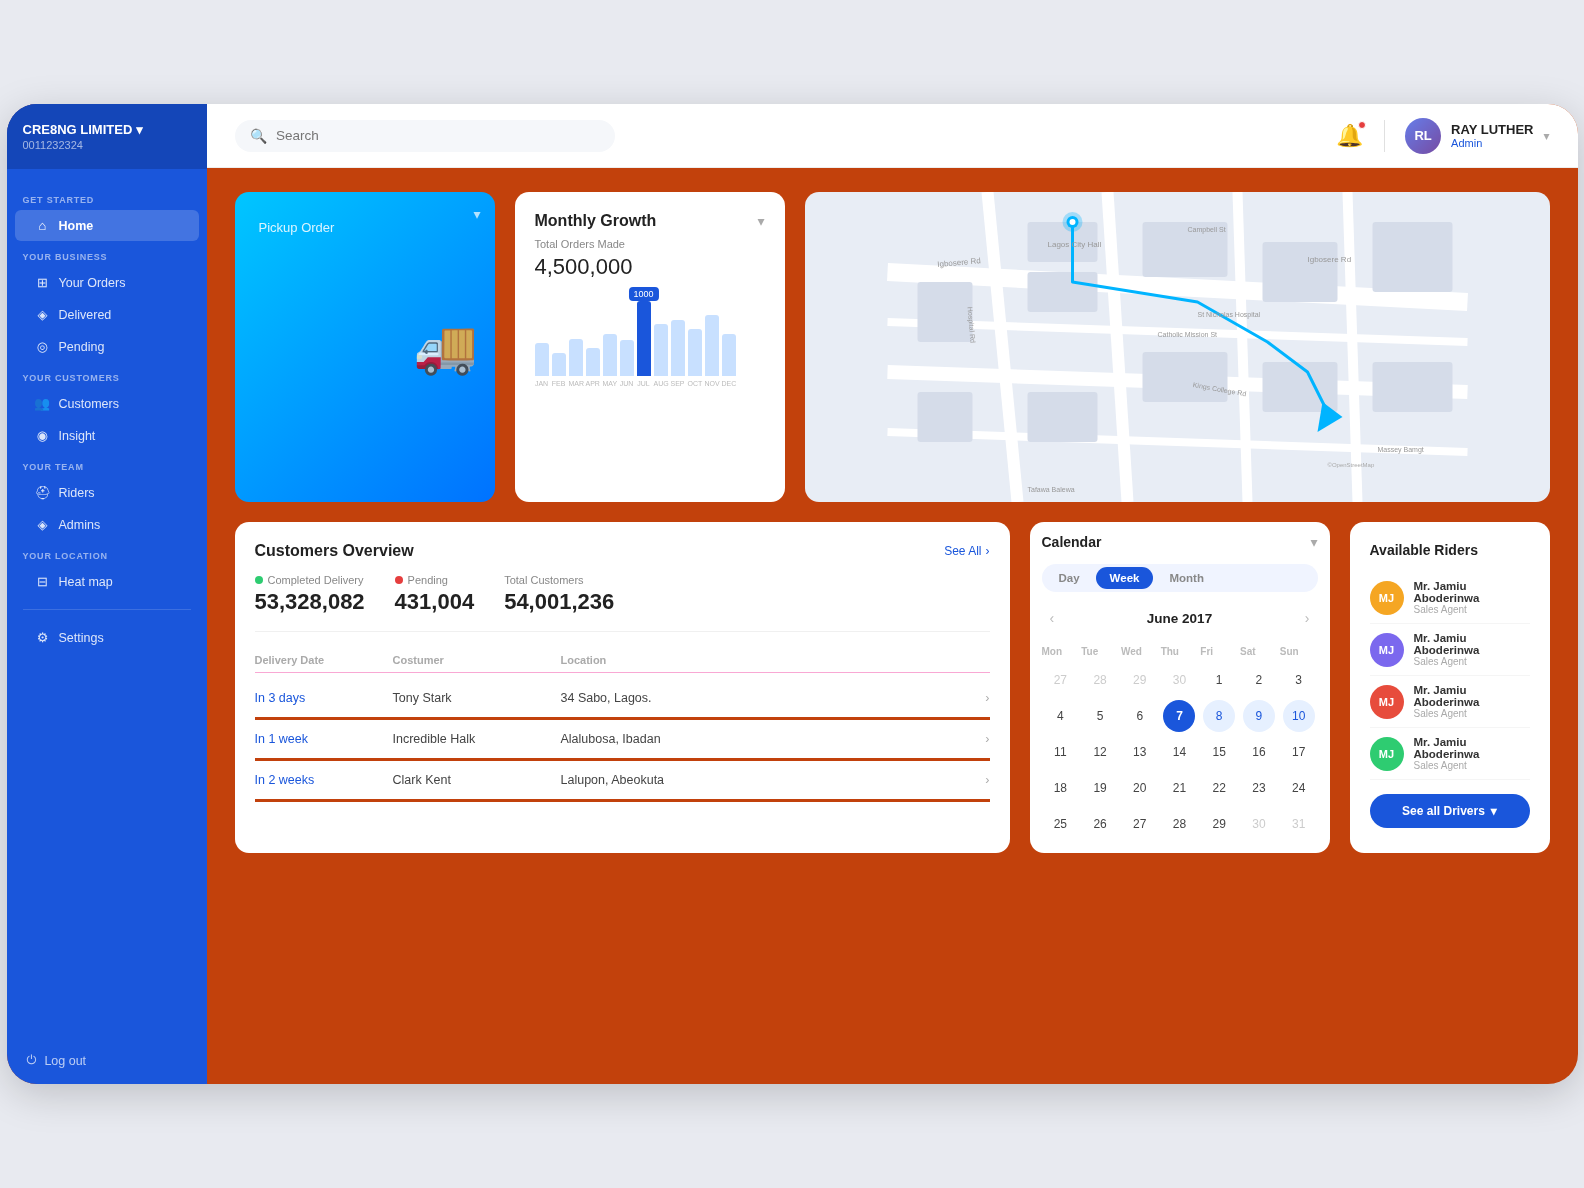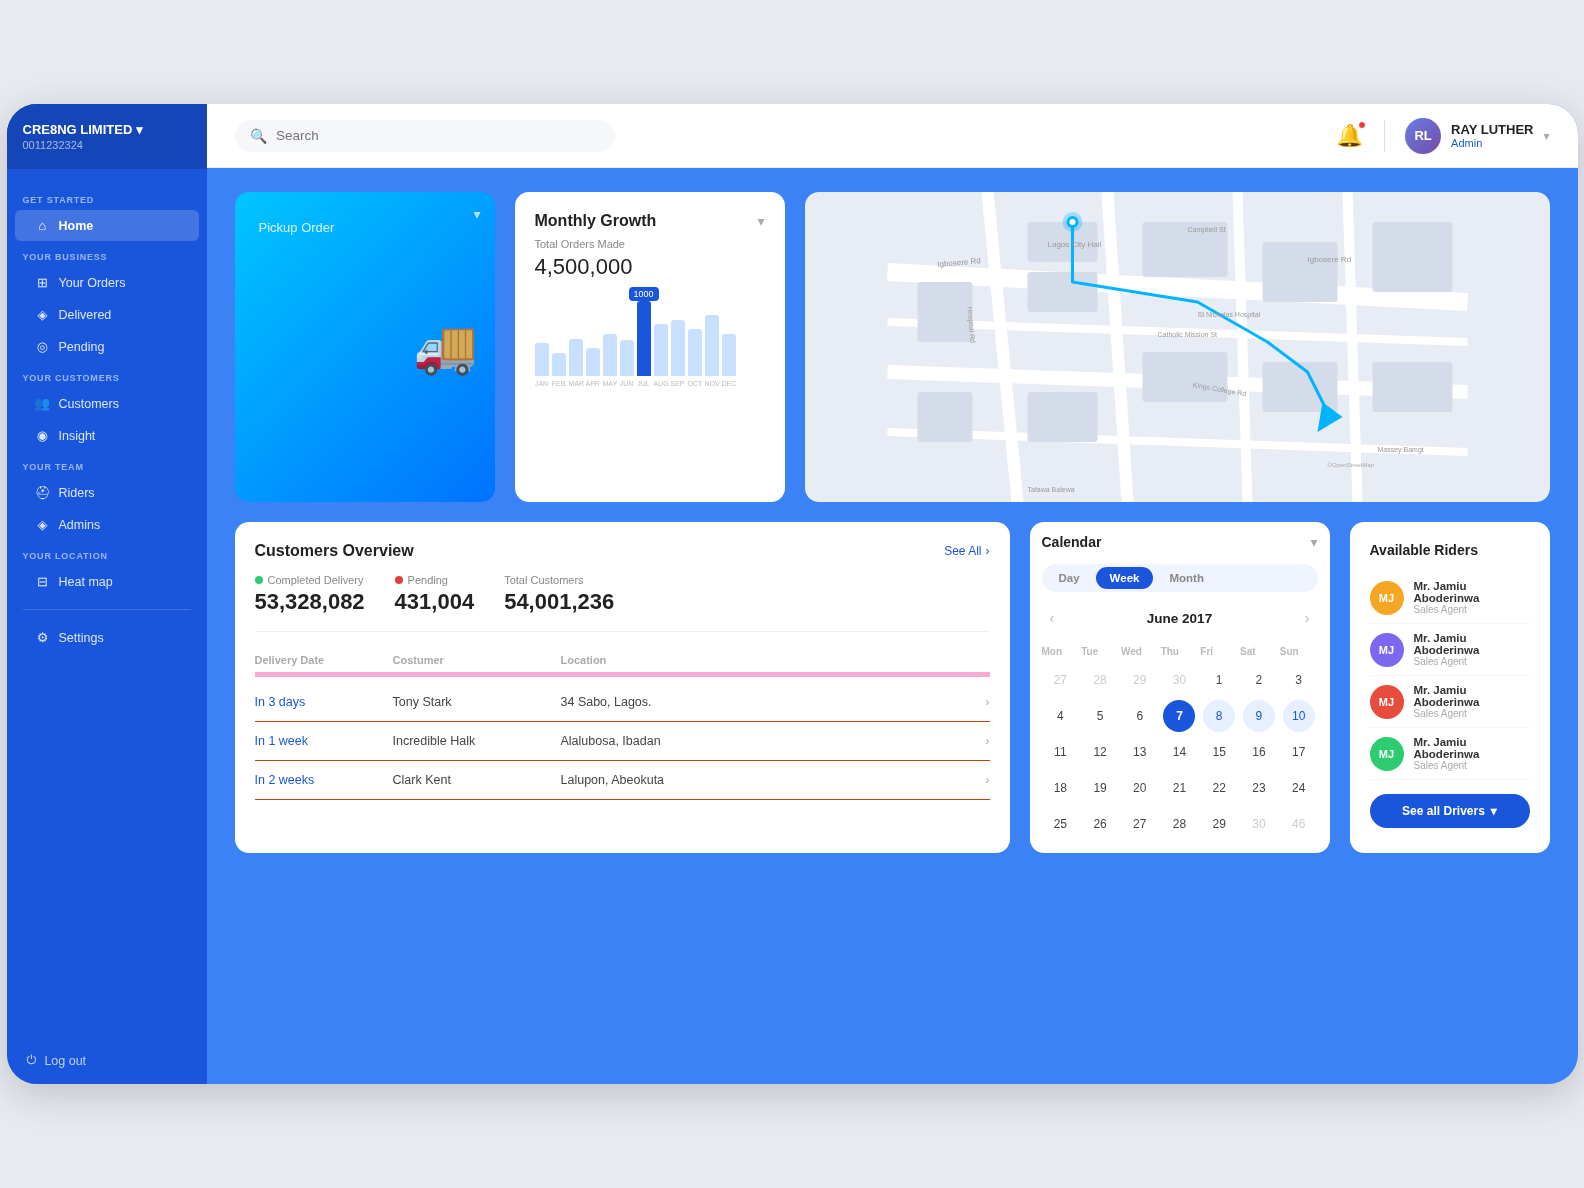--- a/index.html
+++ b/index.html
@@ -1,17 +1,17 @@
 <!DOCTYPE html>
 <html><head>
   <meta charset="utf-8">
   <style>
     * { box-sizing: border-box; margin: 0; padding: 0; }
     body { background: #e8eaf0; font-family: 'Segoe UI', Arial, sans-serif; display: flex; justify-content: center; align-items: center; min-height: 100vh; }
-    .app-frame { width: 1571px; min-height: 980px; background: #3b82f6; border-radius: 30px; box-shadow: 0 10px 40px rgba(0,0,0,0.18); display: flex; overflow: hidden; }
+    .app-frame { width: 1571px; min-height: 980px; background: #c2410c; border-radius: 30px; box-shadow: 0 10px 40px rgba(0,0,0,0.18); display: flex; overflow: hidden; }
 
     
     .sidebar { width: 200px; background: #1a56db; display: flex; flex-direction: column; padding: 0; flex-shrink: 0; }
     .sidebar-brand { background: #1446b8; padding: 18px 16px; }
     .sidebar-brand-name { color: #fff; font-weight: 700; font-size: 13px; display: flex; align-items: center; gap: 4px; }
     .sidebar-brand-id { color: rgba(255,255,255,0.6); font-size: 11px; margin-top: 2px; }
     .sidebar-nav { flex: 1; padding: 16px 0; overflow-y: auto; }
     .sidebar-section { padding: 10px 16px 4px; color: rgba(255,255,255,0.55); font-size: 9px; font-weight: 700; letter-spacing: 0.8px; text-transform: uppercase; }
     .sidebar-item { display: flex; align-items: center; gap: 8px; padding: 8px 20px; color: rgba(255,255,255,0.85); font-size: 12.5px; cursor: pointer; transition: background 0.15s; border-radius: 6px; margin: 1px 8px; }
     .sidebar-item.active { background: rgba(255,255,255,0.18); color: #fff; font-weight: 600; }
@@ -74,23 +74,23 @@
 
     
     .customers-card { background: #fff; border-radius: 14px; padding: 20px; flex: 1; }
     .customers-header { display: flex; justify-content: space-between; align-items: center; margin-bottom: 14px; }
     .see-all { font-size: 12px; color: #1a56db; cursor: pointer; display: flex; align-items: center; gap: 4px; }
     .stats-row { display: flex; gap: 30px; margin-bottom: 16px; padding-bottom: 16px; border-bottom: 1px solid #f0f0f0; }
     .stat-item { display: flex; flex-direction: column; }
     .stat-dot { width: 8px; height: 8px; border-radius: 50%; display: inline-block; margin-right: 5px; }
     .stat-label { font-size: 11px; color: #888; display: flex; align-items: center; }
     .stat-value { font-size: 22px; font-weight: 700; color: #222; margin-top: 3px; }
-    .table-header { display: grid; grid-template-columns: 130px 160px 1fr 30px; gap: 8px; padding: 6px 0; border-bottom: 5px solid #f9a8d4; margin-bottom: 6px; }
+    .table-header { display: grid; grid-template-columns: 130px 160px 1fr 30px; gap: 8px; padding: 6px 0; border-bottom: 1px solid #f9a8d4; margin-bottom: 6px; }
     .th { font-size: 11px; color: #aaa; font-weight: 600; }
-    .table-row-item { display: grid; grid-template-columns: 130px 160px 1fr 30px; gap: 8px; padding: 12px 0; border-bottom: 1px solid #c2410c; align-items: center; }
+    .table-row-item { display: grid; grid-template-columns: 130px 160px 1fr 30px; gap: 8px; padding: 12px 0; border-bottom: 3px solid #c2410c; align-items: center; }
     .td { font-size: 12.5px; color: #444; }
     .td.date { color: #1a56db; font-weight: 500; }
     .td.arrow { color: #aaa; text-align: right; }
 
     
     .calendar-card { background: #fff; border-radius: 14px; padding: 12px; width: 300px; flex-shrink: 0; }
     .cal-header { display: flex; justify-content: space-between; align-items: center; margin-bottom: 14px; }
     .cal-title { font-weight: 700; font-size: 14px; color: #222; }
     .tab-group { display: flex; background: #f0f4ff; border-radius: 20px; padding: 3px; gap: 2px; }
     .tab-btn { padding: 5px 14px; border-radius: 16px; font-size: 11.5px; font-weight: 600; cursor: pointer; color: #888; border: none; background: transparent; }
@@ -424,21 +424,21 @@
               <div class="cal-day">21</div>
               <div class="cal-day">22</div>
               <div class="cal-day">23</div>
               <div class="cal-day">24</div>
               <div class="cal-day">25</div>
               <div class="cal-day">26</div>
               <div class="cal-day">27</div>
               <div class="cal-day">28</div>
               <div class="cal-day">29</div>
               <div class="cal-day other-month">30</div>
-              <div class="cal-day other-month">46</div>
+              <div class="cal-day other-month">31</div>
             </div>
         </div>
 
         <div class="riders-card">
           <div class="riders-title">Available Riders</div>
           <div id="riders-list">
               <div class="rider-item">
       <div class="rider-avatar">
         <div class="rider-avatar-img" style="background:#f5a623;">
           MJ

